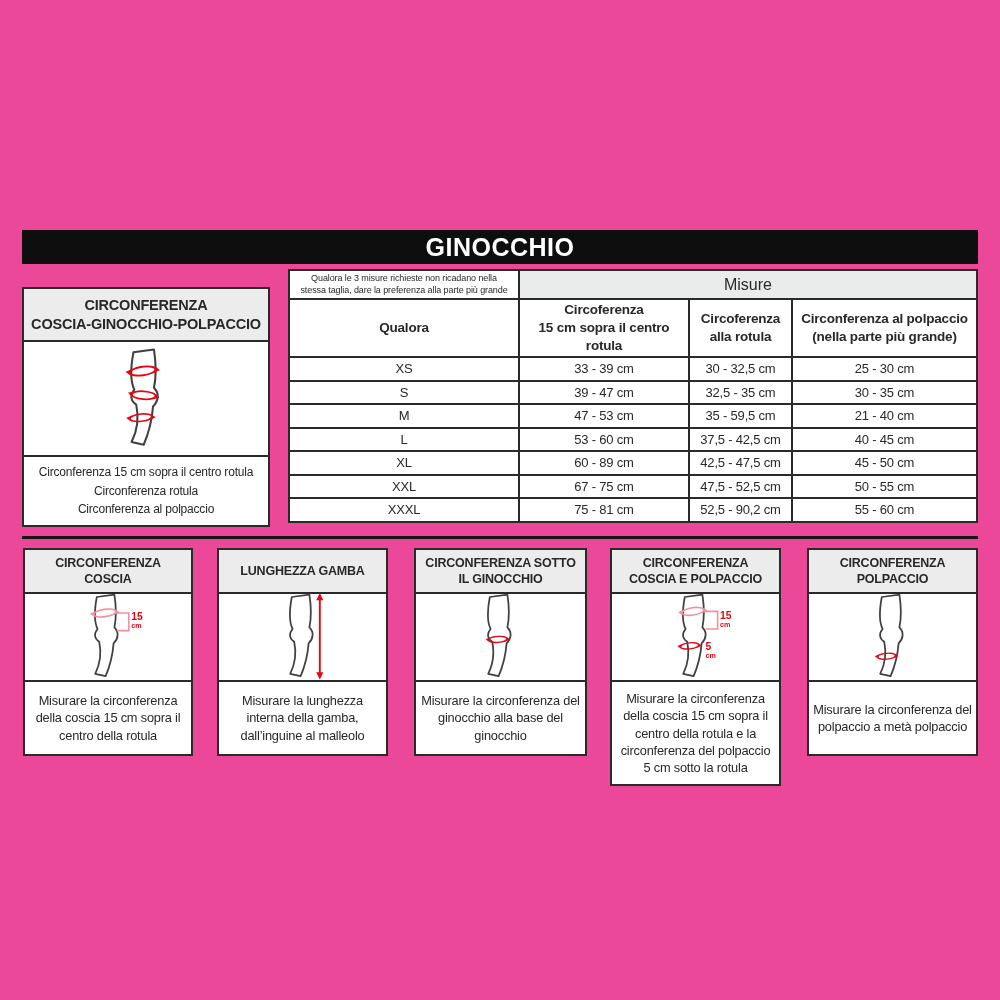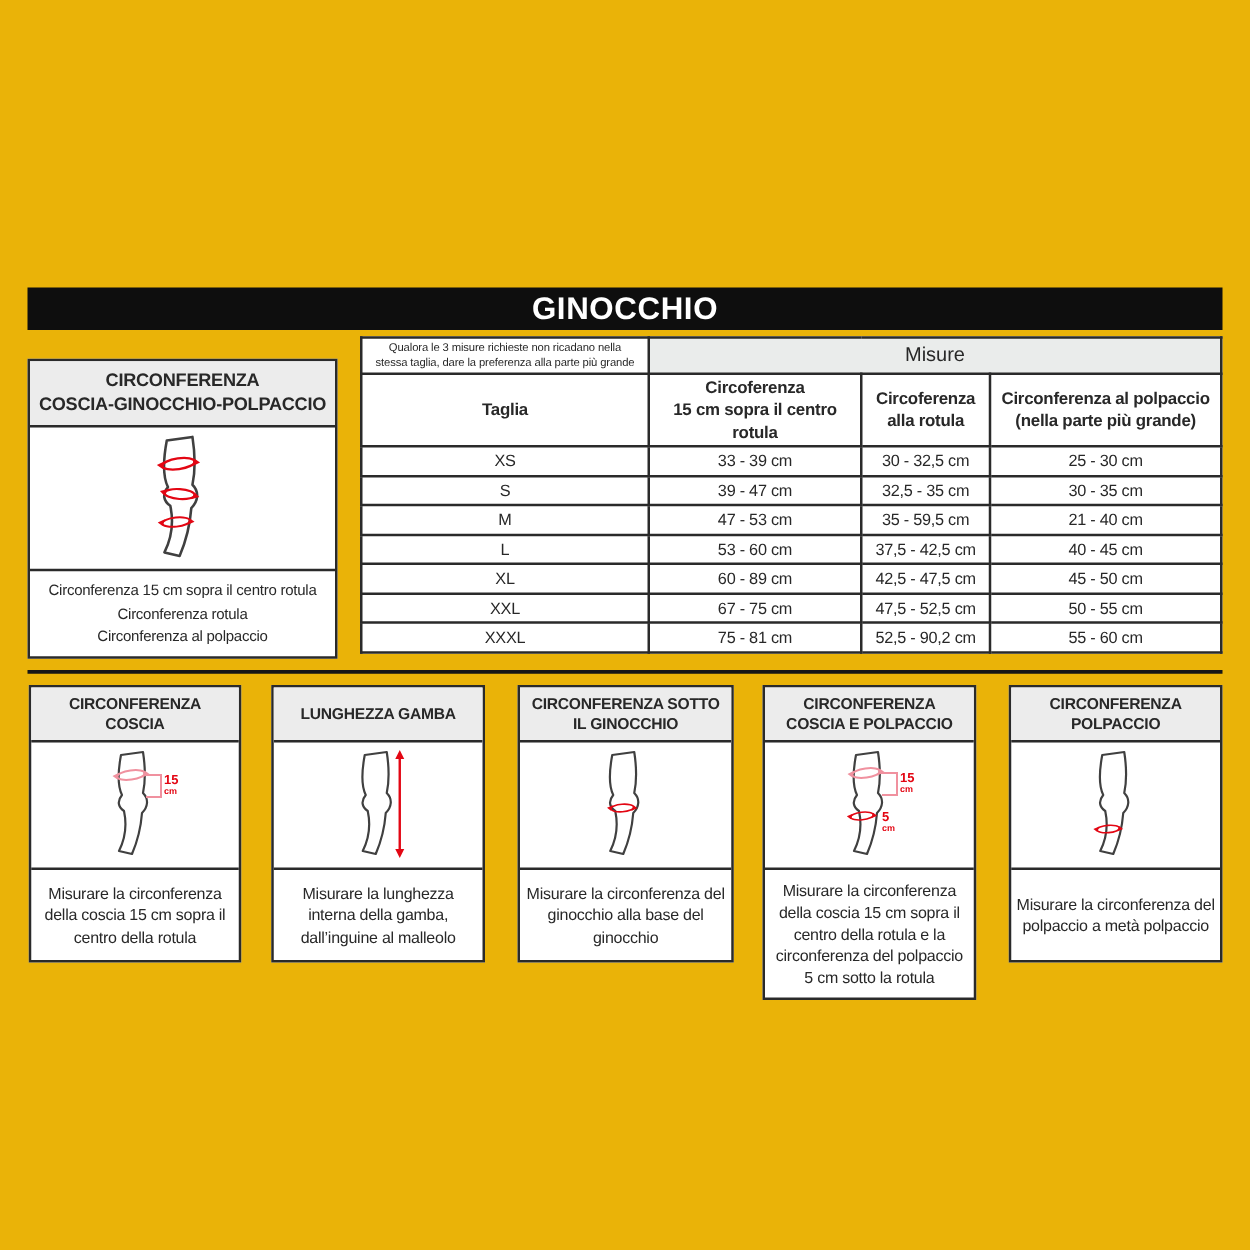--- a/index.html
+++ b/index.html
@@ -1,17 +1,17 @@
 <!DOCTYPE html>
 <html><head>
 <meta charset="utf-8">
 <style>
   html,body{margin:0;padding:0;background:#ffffff;}
   .page{
-    position:relative;width:1000px;height:1000px;background:#eab308;
+    position:relative;width:1000px;height:1000px;background:#ec4899;
     font-family:"Liberation Sans",sans-serif;color:#282828;overflow:hidden;
   }
   
   .title-bar{
     position:absolute;left:22px;top:230px;width:956px;height:34px;
     background:#0e0e0e;color:#ffffff;display:flex;align-items:center;justify-content:center;
     font-weight:bold;font-size:25px;letter-spacing:.5px;
   }
   
   .left-panel{
@@ -49,21 +49,21 @@
   
   .mbox{
     position:absolute;top:548px;border:2px solid #2a2a2a;box-sizing:border-box;background:#fff;
   }
   .mbox-header{
     height:42px;background:#ececec;border-bottom:2px solid #2a2a2a;
     display:flex;flex-direction:column;align-items:center;justify-content:center;
     font-weight:bold;font-size:12.5px;line-height:1.3;letter-spacing:-.2px;text-align:center;
   }
   .mbox-header span{white-space:nowrap;}
-  .mbox-illu{height:100px;display:flex;align-items:center;justify-content:center;}
+  .mbox-illu{height:86px;display:flex;align-items:center;justify-content:center;}
   .mbox-text{
     border-top:2px solid #2a2a2a;min-height:56px;padding:8px 4px;
     display:flex;align-items:center;justify-content:center;
     font-size:12.8px;line-height:1.35;letter-spacing:-.2px;text-align:center;
   }
   .svg-num{font-family:"Liberation Sans",sans-serif;font-weight:bold;fill:#e30613;}
 </style>
 </head>
 <body>
 
@@ -114,21 +114,21 @@
     <tbody>
         <tr>
       <td class="note-cell">
         <span>Qualora le 3 misure richieste non ricadano nella</span>
         <span>stessa taglia, dare la preferenza alla parte più grande</span>
       </td>
       <td class="misure-cell" colspan="3">Misure</td>
     </tr>
     <tr>
       <th class="col-head">
-        <span>Taglia</span>
+        <span>Qualora</span>
       </th>
       <th class="col-head">
         <span>Circoferenza</span>
         <span>15 cm sopra il centro</span>
         <span>rotula</span>
       </th>
       <th class="col-head">
         <span>Circoferenza</span>
         <span>alla rotula</span>
       </th>

